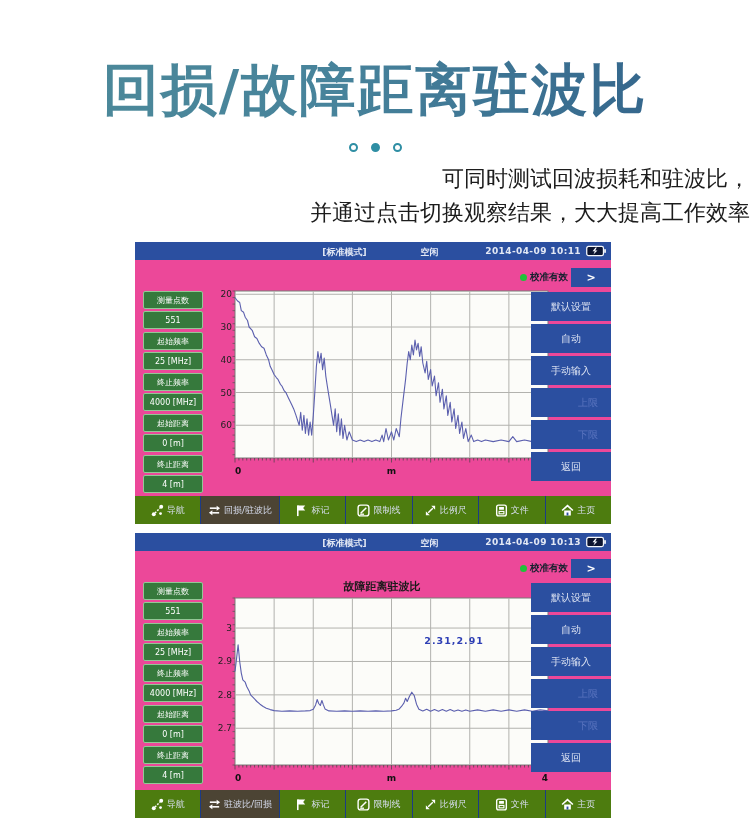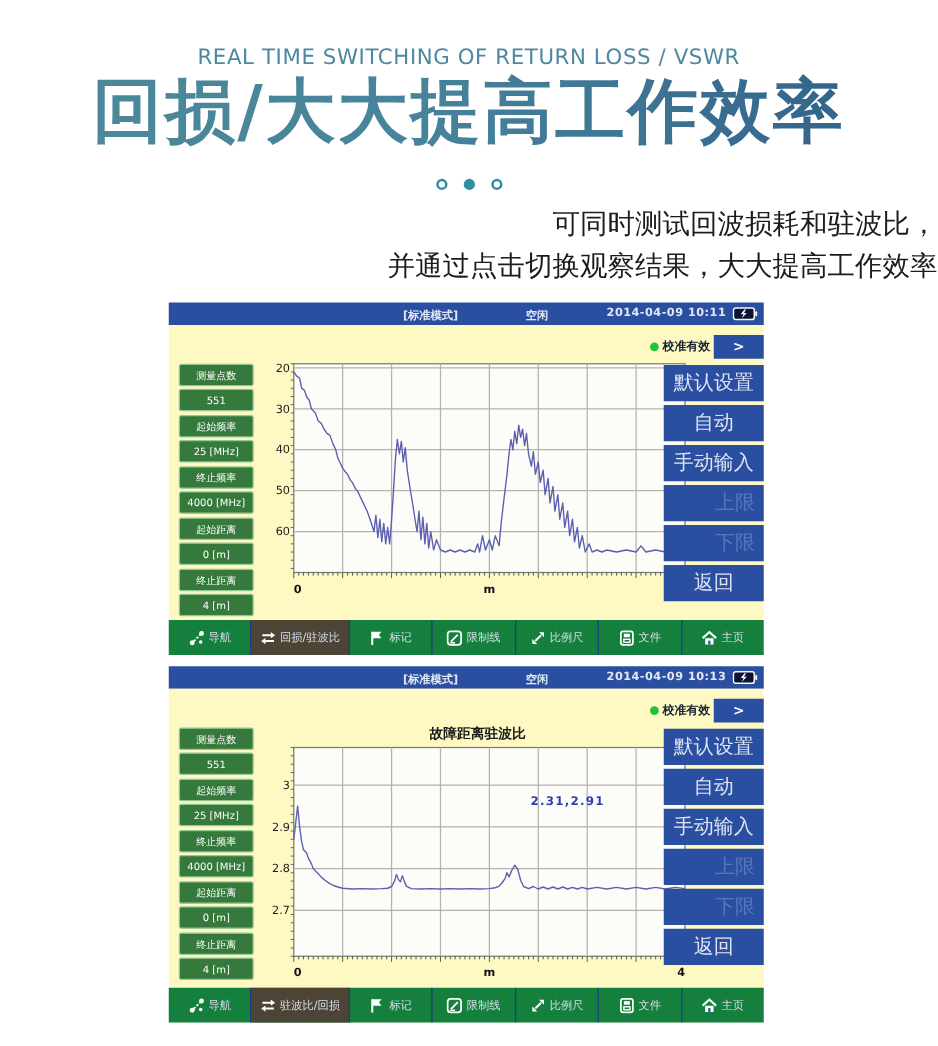--- a/index.html
+++ b/index.html
@@ -25,57 +25,56 @@
   .screen{position:absolute;left:135px;width:476px;display:flex;flex-direction:column;}
   #screen1{top:242px;height:282px;} #screen2{top:533px;height:285px;}
 
   .s-topbar{height:18px;background:#2b4fa0;position:relative;color:#e3e8f4;
             font-size:9px;font-weight:bold;flex:0 0 auto;}
   .s-mode{position:absolute;left:44%;top:4px;transform:translateX(-50%);}
   .s-status{position:absolute;left:60%;top:4px;}
   .s-dt{position:absolute;right:30px;top:4px;letter-spacing:.4px;}
   .battery{position:absolute;right:5px;top:3px;}
 
-  .s-body{flex:1 1 auto;background:#fef9c3;position:relative;}
+  .s-body{flex:1 1 auto;background:#ec4899;position:relative;}
 
   .cal-row{position:absolute;top:8px;right:0;display:flex;align-items:center;gap:3px;}
   .cal-dot{width:7px;height:7px;border-radius:50%;background:#1fc23a;}
   .cal-text{font-size:9.5px;font-weight:bold;color:#15202e;}
   .cal-btn{width:40px;height:19px;background:#2b4fa0;color:#fff;display:flex;align-items:center;
            justify-content:center;font-size:11px;font-weight:bold;cursor:pointer;}
 
   .left-col{position:absolute;left:8px;top:31px;width:60px;}
   .g-pair{margin-bottom:3px;}
   .g-btn{height:18px;box-sizing:border-box;margin-bottom:2px;background:#36793c;
          border:1px solid #93c796;border-radius:2px;color:#fff;font-size:8px;
          display:flex;align-items:center;justify-content:center;white-space:nowrap;cursor:pointer;}
 
   .right-col{position:absolute;top:32px;right:0;width:80px;}
-  .b-btn{height:29px;margin-bottom:3px;background:#2b4fa0;color:#dde3f2;font-size:16px;
+  .b-btn{height:29px;margin-bottom:3px;background:#2b4fa0;color:#dde3f2;font-size:10px;
          display:flex;align-items:center;justify-content:center;cursor:pointer;}
   .b-btn.disabled{color:#5a74bf;padding-left:34px;}
 
   .chart-wrap{position:absolute;left:78px;top:28px;width:338px;height:208px;}
   .chart-title{text-align:center;font-size:11px;font-weight:bold;color:#1a1a1a;height:16px;}
   svg.chart{display:block;}
 
-  .s-bottombar{height:28px;background:#15803d;display:flex;align-items:stretch;flex:0 0 auto;}
+  .s-bottombar{height:28px;background:#4d7c0f;display:flex;align-items:stretch;flex:0 0 auto;}
   .tab{flex:1;display:flex;align-items:center;justify-content:center;gap:3px;color:#d8def0;
        font-size:9px;border-right:1px solid #1c3b86;white-space:nowrap;cursor:pointer;}
   .tab:last-child{border-right:none;}
   .tab.active{background:#4c4434;flex:1.18;}
   .ticon{display:flex;align-items:center;}
 </style>
 </head>
 <body>
 
 <div class="page">
 
-  <div class="hdr-en">REAL TIME SWITCHING OF RETURN LOSS / VSWR</div>
-  <div class="hdr-zh">回损/大大提高工作效率</div>
+  <div class="hdr-zh">回损/故障距离驻波比</div>
   <div class="dots">
     <div class="dot"></div>
     <div class="dot filled"></div>
     <div class="dot"></div>
   </div>
   <div class="desc l1">可同时测试回波损耗和驻波比，</div>
   <div class="desc l2">并通过点击切换观察结果，大大提高工作效率</div>
 
   <div class="screen" id="screen1">
     <div class="s-topbar">

